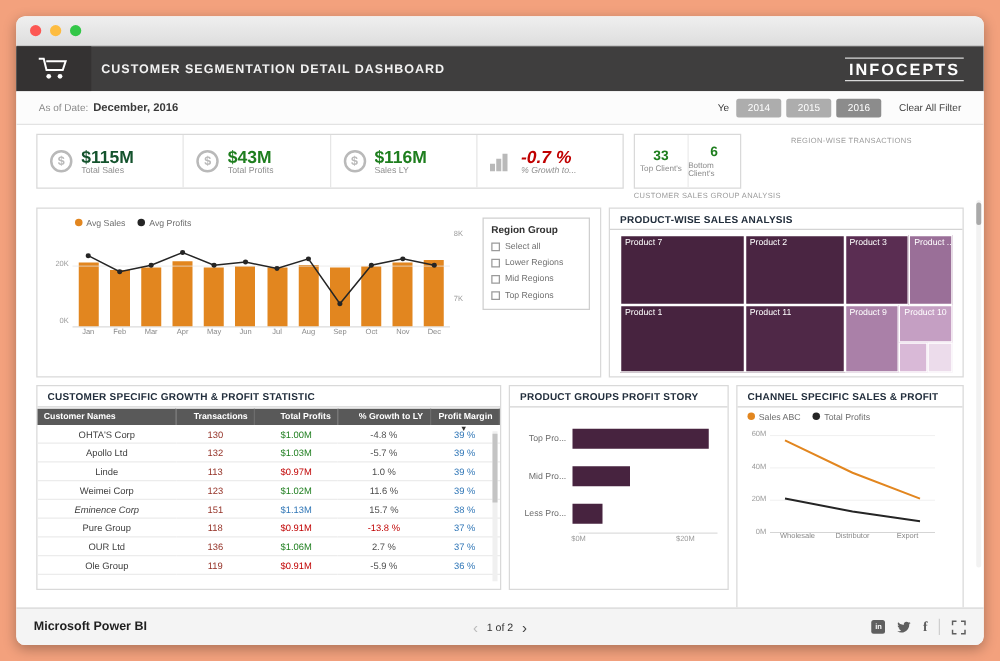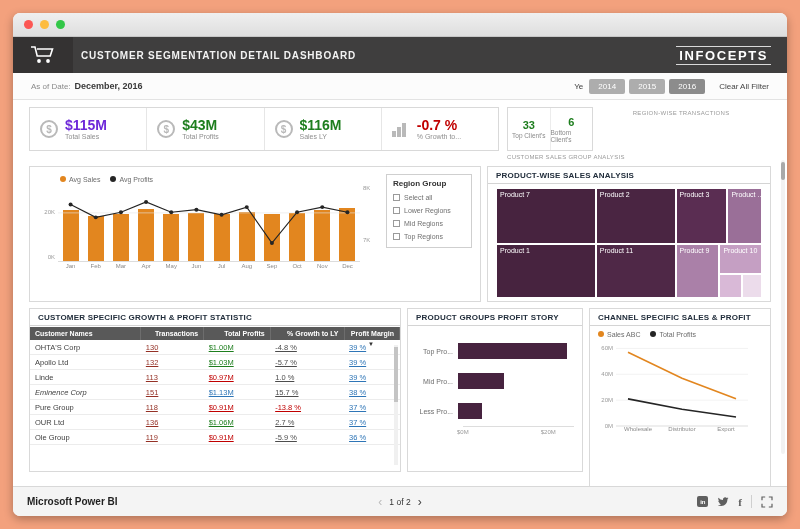--- a/index.html
+++ b/index.html
@@ -37,21 +37,21 @@
   .content { flex:1; padding:7px 16px 0; position:relative; overflow:hidden; background:#fff; }
 
   
   .win-scroll { position:absolute; right:2px; top:60px; bottom:32px; width:4px; background:#f2f2f2; border-radius:2px; }
   .win-scroll .thumb { position:absolute; top:2px; left:0; width:100%; height:18px; background:#a9a9a9; border-radius:2px; }
 
   
   .kpirow { display:flex; gap:8px; }
   .kpi-box { width:470px; height:44px; border:1px solid #d9d9d9; display:flex; }
   .kpi-card { flex:1; display:flex; align-items:center; padding-left:10px; border-right:1px solid #e6e6e6; }
-  .kpi-card:last-child { border-right:none; }
+  .kpi-card:last-child { border-right:none;font-style:italic; }
   .kpi-icon { width:18px; height:18px; border:2px solid #b9b9b9; border-radius:50%; color:#b9b9b9;
               font-size:10px; font-weight:bold; display:flex; align-items:center; justify-content:center; flex:none; }
   .bars-icon { display:flex; align-items:flex-end; gap:1px; height:16px; width:18px; flex:none; }
   .bars-icon i { width:4px; background:#b9b9b9; display:block; }
   .kpi-text { margin-left:7px; overflow:hidden; }
   .kpi-value { font-size:14px; font-weight:bold; line-height:15px; }
   .kpi-label { font-size:7px; color:#8f8f8f; white-space:nowrap; overflow:hidden; text-overflow:ellipsis; }
   .stat-wrap { display:flex; flex-direction:column; }
   .stat-box { height:44px; border:1px solid #d9d9d9; display:flex; }
   .stat-box.clients { width:86px; } .stat-box.regions { width:170px; }
@@ -99,21 +99,21 @@
   .tm-cell span { font-size:7px; color:#fff; padding:2px 3px; display:block; white-space:nowrap; }
 
   
   .bottomrow { display:flex; gap:6px; margin-top:6px; }
   .table-panel { width:372px; height:164px; padding:4px 0 0; position:relative; }
   .table-panel .panel-title { margin:0; padding:0 8px 3px; }
   table { width:100%; border-collapse:collapse; margin-top:1px; }
   th { background:#595959; color:#fff; font-size:7px; font-weight:bold; padding:3px 5px; border-right:1px solid #6d6d6d; }
   th:first-child { text-align:left; } th { text-align:right; }
   td { font-size:7.5px; padding:2.5px 5px; border-bottom:1px solid #ececec; }
-  td.c-name { text-align:left; } td.c-num { text-align:left;text-decoration:underline; }
+  td.c-name { text-align:center; } td.c-num { text-align:center; }
   th:nth-child(1),td:nth-child(1){width:30%;} th:nth-child(2),td:nth-child(2){width:17%;}
   th:nth-child(3),td:nth-child(3){width:18%;} th:nth-child(4),td:nth-child(4){width:20%;}
   th:nth-child(5),td:nth-child(5){width:15%;}
   .sort-ind { position:absolute; top:32px; right:26px; font-size:6px; color:#333; }
   .tbl-scroll { position:absolute; right:2px; top:36px; bottom:6px; width:4px; background:#f0f0f0; }
   .tbl-scroll .thumb { position:absolute; top:2px; width:100%; height:55px; background:#c4c4c4; }
 
   .hbar-panel { width:176px; height:164px; }
   .hbar-chart { margin-top:10px; position:relative; }
   .hb-row { display:flex; align-items:center; height:30px; }
@@ -183,21 +183,21 @@
       <span class="clear-link">Clear All Filter</span>
     </div>
 
     <div class="content">
 
       <div class="kpirow">
         <div class="kpi-box">
           <div class="kpi-card">
             <span class="kpi-icon">$</span>
             <div class="kpi-text">
-              <div class="kpi-value" style="color: #6d28d9;">$115M</div>
+              <div class="kpi-value" style="color: #14532d;">$115M</div>
               <div class="kpi-label">Total Sales</div>
             </div>
           </div>
           <div class="kpi-card">
             <span class="kpi-icon">$</span>
             <div class="kpi-text">
               <div class="kpi-value" style="color: rgb(30, 126, 30);">$43M</div>
               <div class="kpi-label">Total Profits</div>
             </div>
           </div>
@@ -413,20 +413,27 @@
                   <td class="c-num" style="color: rgb(46, 117, 182);">39 %</td>
                 </tr>
                 <tr>
                   <td class="c-name" style="color: rgb(63, 63, 63);">Linde</td>
                   <td class="c-num" style="color: rgb(148, 49, 38);">113</td>
                   <td class="c-num" style="color: rgb(192, 0, 0);">$0.97M</td>
                   <td class="c-num" style="color: rgb(77, 77, 77);">1.0 %</td>
                   <td class="c-num" style="color: rgb(46, 117, 182);">39 %</td>
                 </tr>
                 <tr>
+                  <td class="c-name" style="color: rgb(63, 63, 63);">Weimei Corp</td>
+                  <td class="c-num" style="color: rgb(148, 49, 38);">123</td>
+                  <td class="c-num" style="color: rgb(30, 126, 30);">$1.02M</td>
+                  <td class="c-num" style="color: rgb(77, 77, 77);">11.6 %</td>
+                  <td class="c-num" style="color: rgb(46, 117, 182);">39 %</td>
+                </tr>
+                <tr>
                   <td class="c-name" style="color: rgb(63, 63, 63); font-style: italic;">Eminence Corp</td>
                   <td class="c-num" style="color: rgb(148, 49, 38);">151</td>
                   <td class="c-num" style="color: rgb(46, 117, 182);">$1.13M</td>
                   <td class="c-num" style="color: rgb(77, 77, 77);">15.7 %</td>
                   <td class="c-num" style="color: rgb(46, 117, 182);">38 %</td>
                 </tr>
                 <tr>
                   <td class="c-name" style="color: rgb(63, 63, 63);">Pure Group</td>
                   <td class="c-num" style="color: rgb(148, 49, 38);">118</td>
                   <td class="c-num" style="color: rgb(192, 0, 0);">$0.91M</td>

